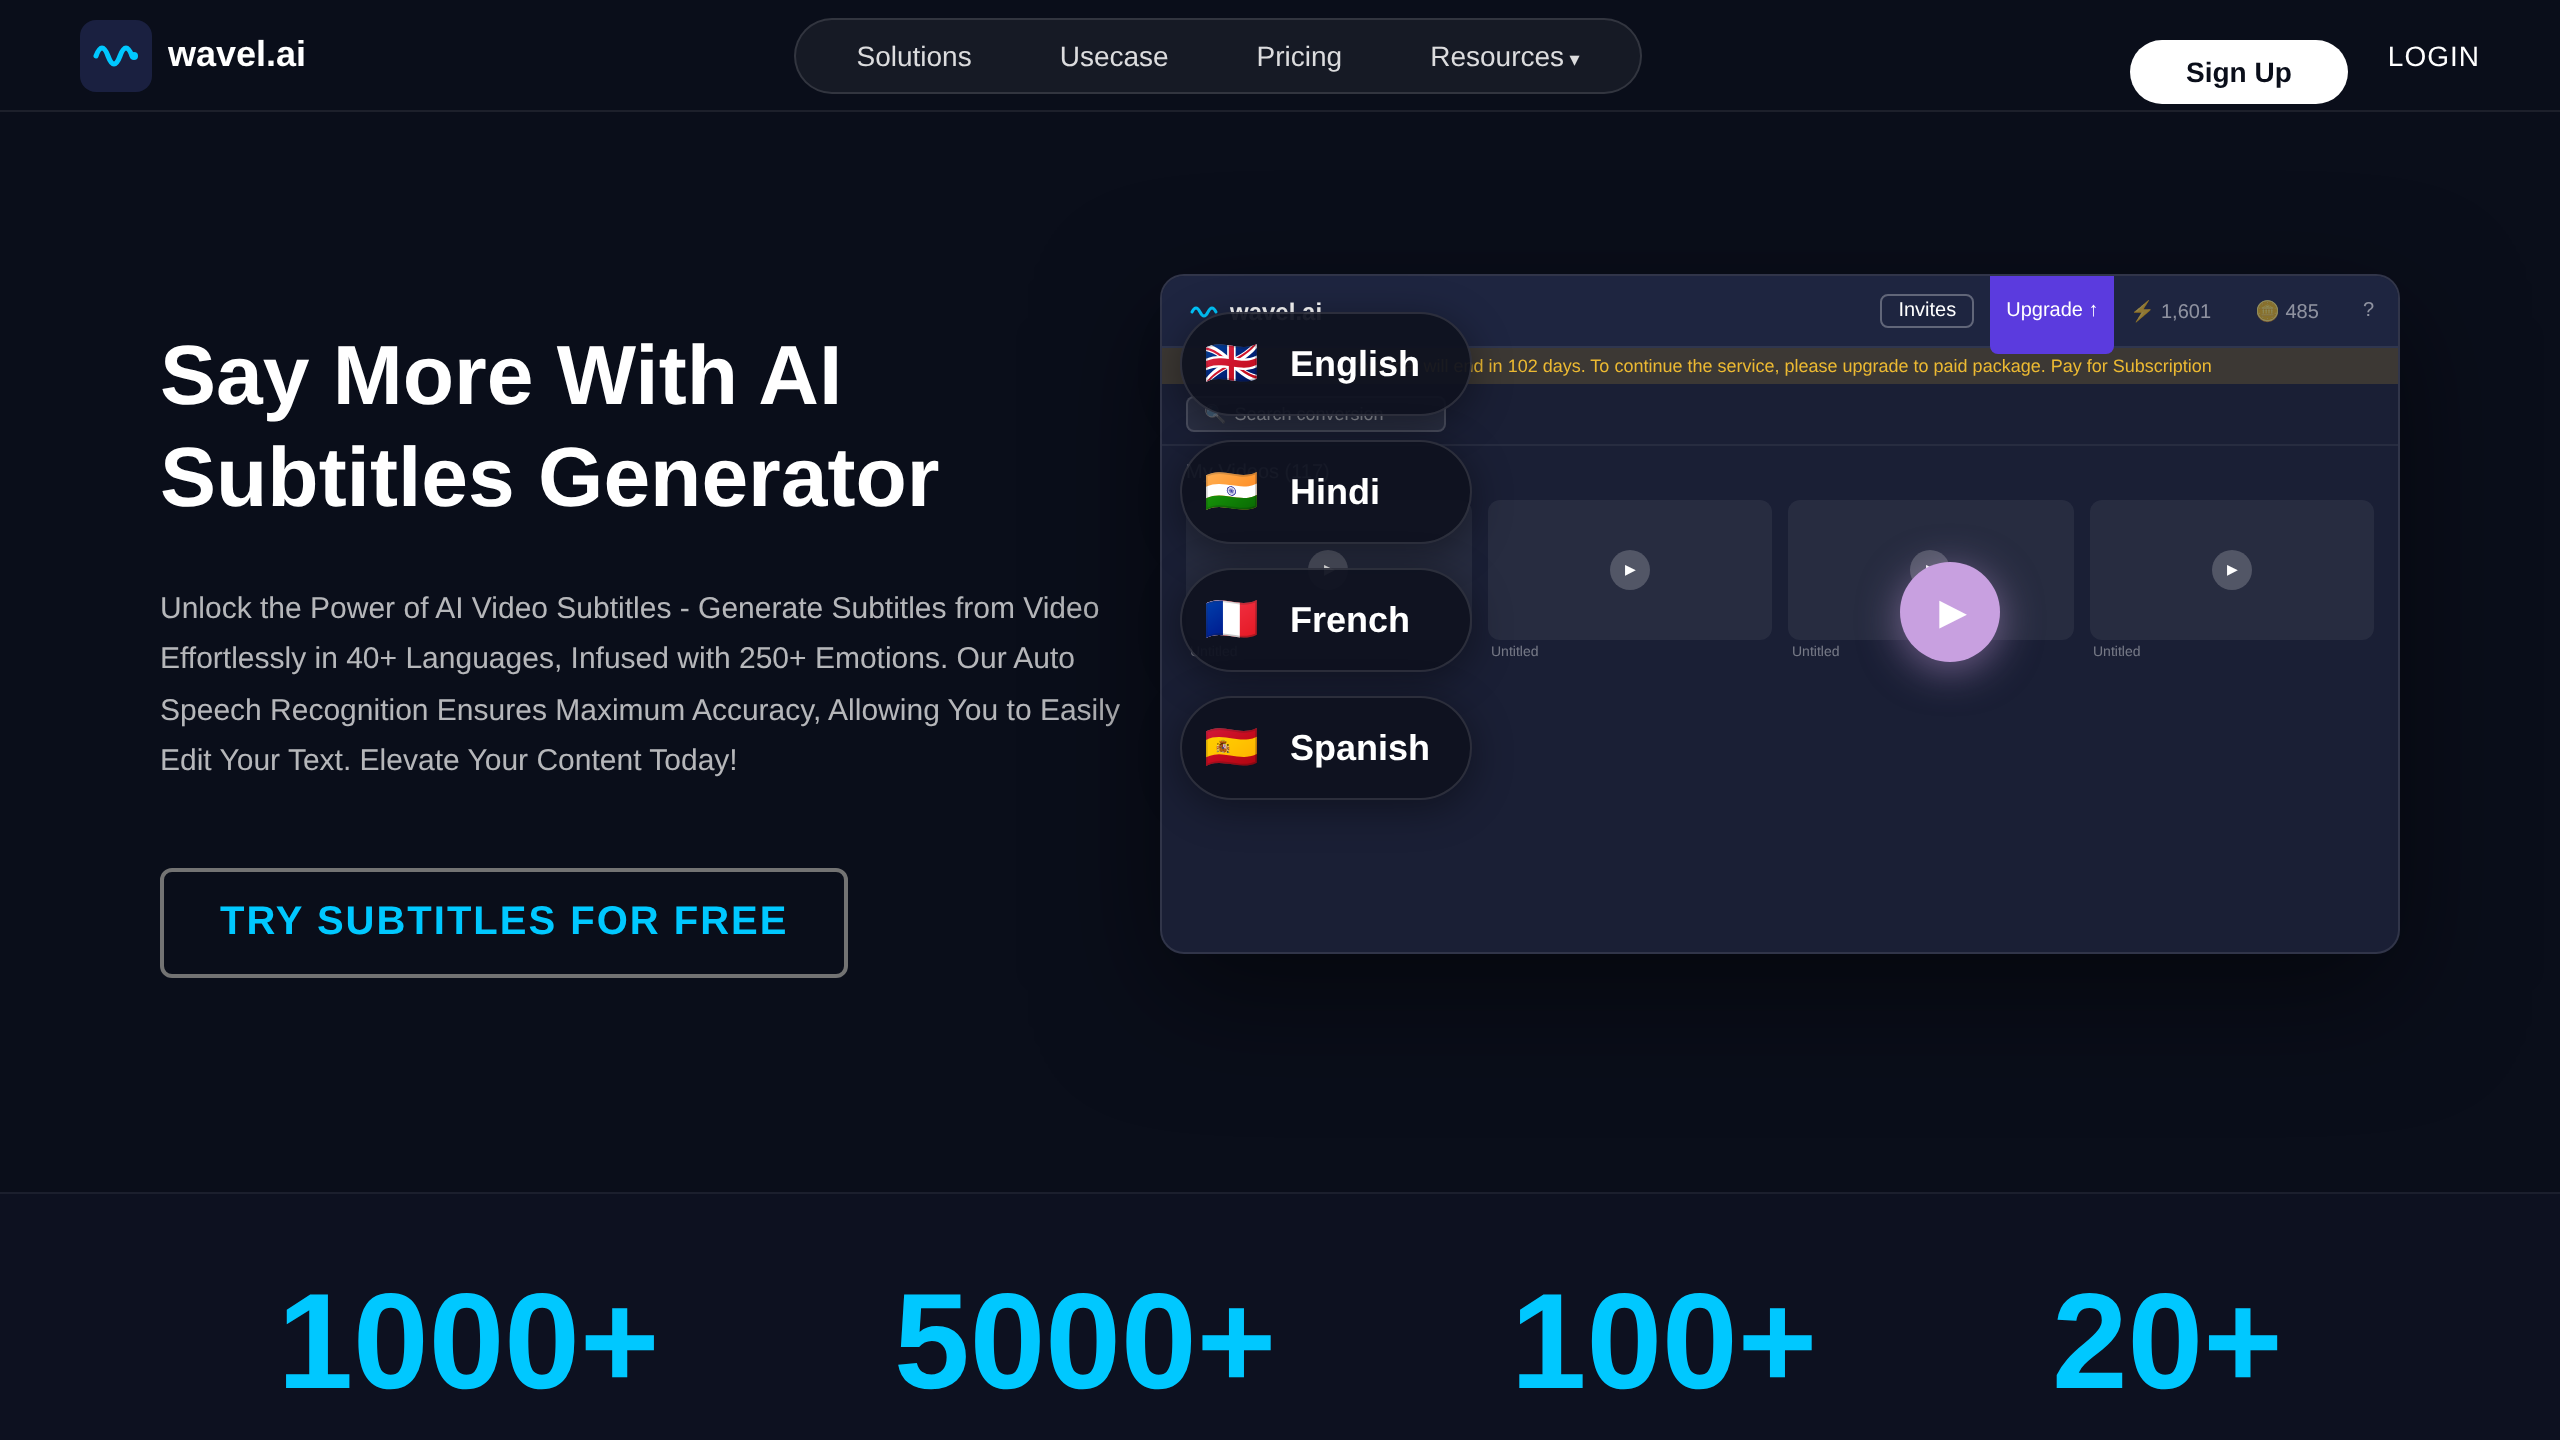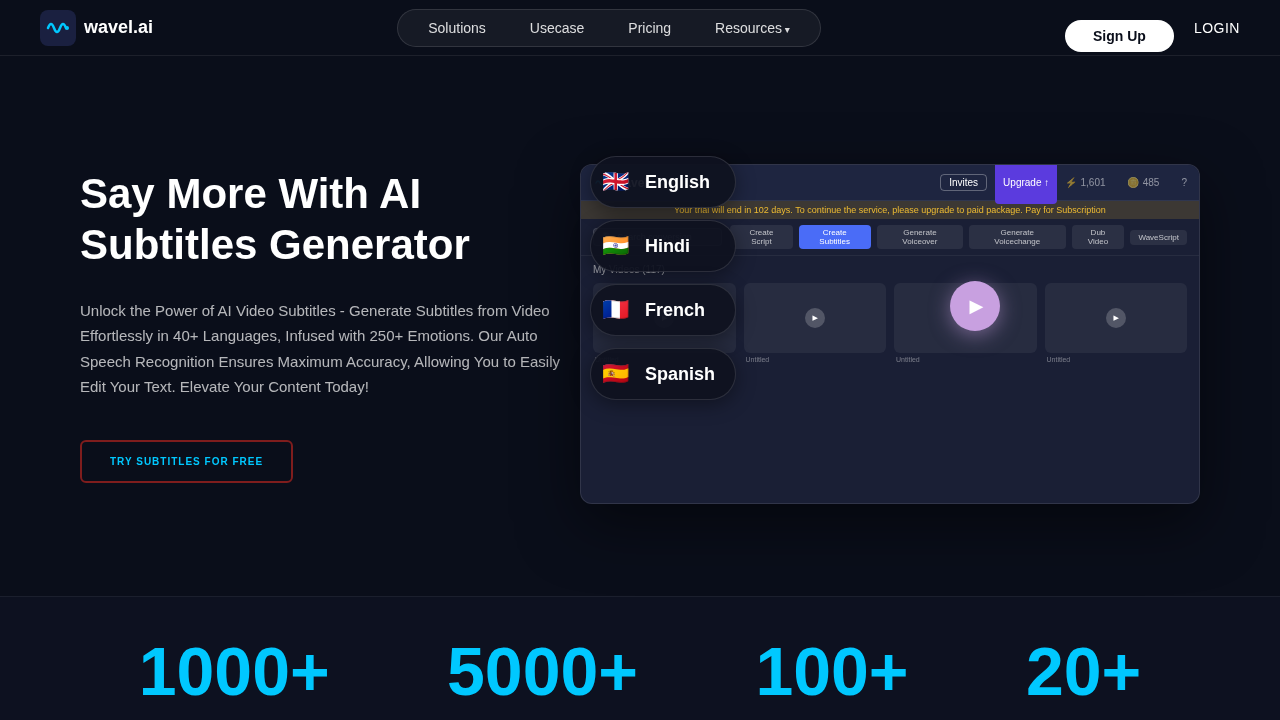--- a/index.html
+++ b/index.html
@@ -99,45 +99,45 @@
       color: #fff;
     }
     .hero-desc {
       font-size: 15px;
       line-height: 1.7;
       color: rgba(255,255,255,0.7);
       margin-bottom: 40px;
     }
     .btn-try {
       background: none;
-      border: 2px solid #7f1d1d;
+      border: 2px solid #737373;
       color: #00c8ff;
       border-radius: 6px;
       padding: 14px 28px;
-      font-size: 10px;
+      font-size: 20px;
       font-weight: 700;
       cursor: pointer;
       letter-spacing: 1px;
     }
 
     
     .hero-right {
       flex: 1;
       position: relative;
       height: 380px;
       display: flex;
       align-items: center;
       justify-content: center;
     }
 
     
     .app-screenshot {
       position: absolute;
       right: 0;
-      top: 28px;
+      top: 1px;
       width: 620px;
       height: 340px;
       background: #1a1f35;
       border-radius: 12px;
       border: 1px solid rgba(255,255,255,0.1);
       overflow: hidden;
       box-shadow: 0 20px 60px rgba(0,0,0,0.5);
     }
     .app-topbar {
       background: #1e2540;
@@ -429,28 +429,20 @@
             <span>🪙 485</span>
             <span>?</span>
           </div>
         </div>
       </div>
       <div class="app-banner">Your trial will end in 102 days. To continue the service, please upgrade to paid package.  Pay for Subscription</div>
       <div class="app-toolbar">
         <div class="app-search">
           <span>🔍</span>
           <span>Search conversion</span>
-        </div>
-        <div class="app-action-btns">
-          <button class="app-action-btn">Create Script</button>
-          <button class="app-action-btn primary">Create Subtitles</button>
-          <button class="app-action-btn">Generate Voiceover</button>
-          <button class="app-action-btn">Generate Voicechange</button>
-          <button class="app-action-btn">Dub Video</button>
-          <button class="app-action-btn">WaveScript</button>
         </div>
       </div>
       <div class="app-content-area">
         <div class="app-section-title">My Videos (117)</div>
         <div class="app-video-grid">
           <div>
             <div class="app-video-thumb"></div>
             <div class="app-video-label">Untitled</div>
           </div>
           <div>

